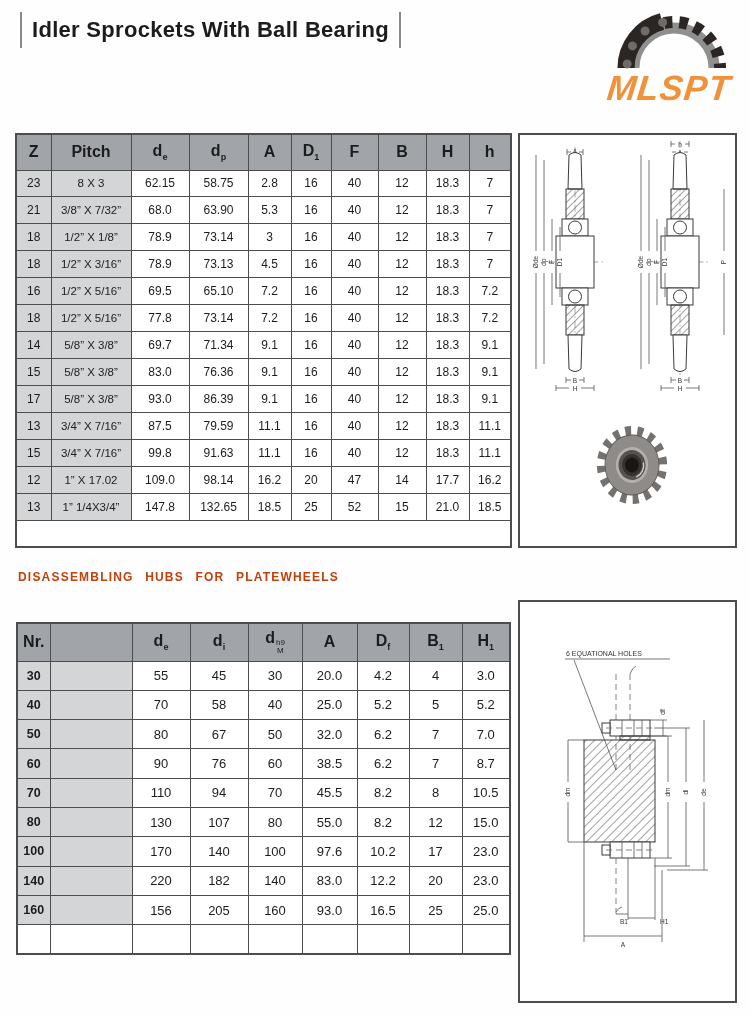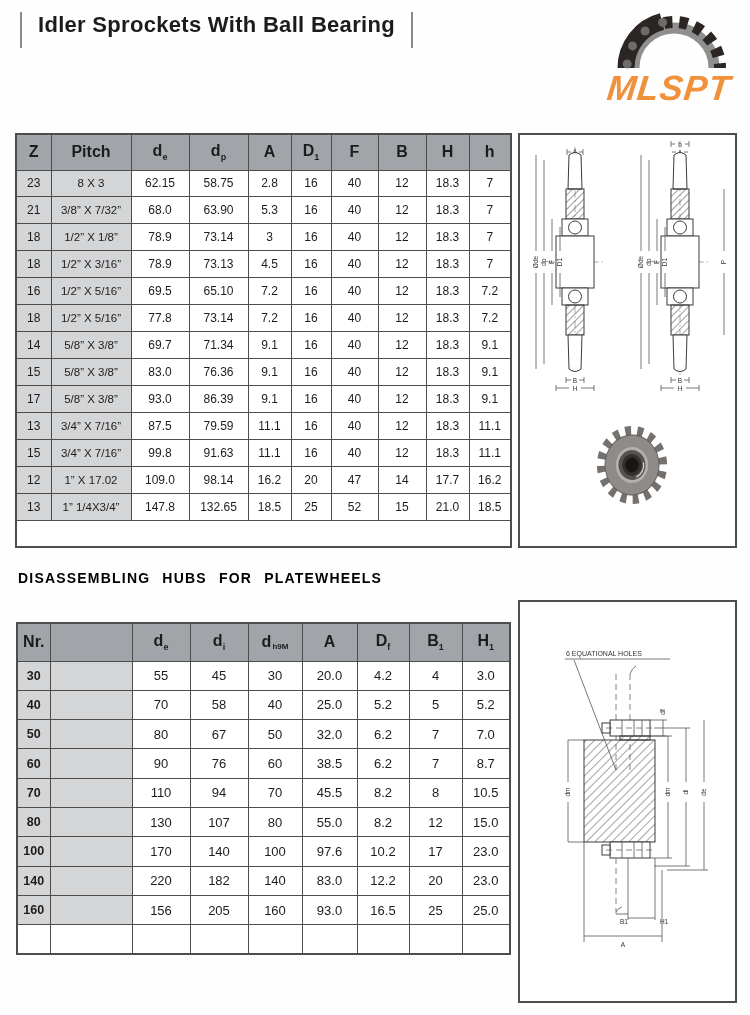--- a/index.html
+++ b/index.html
@@ -1,50 +1,50 @@
 <!DOCTYPE html>
 <html><head>
 <meta charset="utf-8">
 <style>
   *{margin:0;padding:0;box-sizing:border-box}
   html,body{width:750px;height:1015px}
   body{position:relative;background:#fefefe;font-family:"Liberation Sans",sans-serif;color:#1c1c1c;overflow:hidden}
 
   
-  .title-block{position:absolute;left:20px;top:12px;display:flex;align-items:flex-start;gap:16px}
+  .title-block{position:absolute;left:20px;top:12px;display:flex;align-items:center;gap:10px}
   .vbar{width:2px;height:36px;background:#8a8a8a}
   h1{font-size:22px;font-weight:bold;letter-spacing:.3px;white-space:nowrap}
   .logo{position:absolute;right:6px;top:2px;width:150px;text-align:center}
   .logo-text{color:#f0913c;font-size:35px;font-weight:bold;font-style:italic;letter-spacing:1px;margin-top:-16px;transform:skewX(-6deg)}
 
   
   table{border-collapse:collapse;table-layout:fixed;position:absolute;background:#fff;border:2px solid #4d4d4d}
   th,td{border:1px solid #4d4d4d;text-align:center;vertical-align:middle;overflow:hidden}
   th{background:#a1a5a9;font-size:16px;font-weight:bold}
   sub{font-size:9px}
-  .stack{display:inline-flex;flex-direction:row;font-size:8px;line-height:8px;vertical-align:-2px;margin-left:1px;font-weight:bold}
+  .stack{display:inline-flex;flex-direction:column;font-size:8px;line-height:8px;vertical-align:-2px;margin-left:1px;font-weight:normal}
 
   .t1{left:15px;top:133px;width:495px;height:415px}
   .t1 thead tr{height:36px}
   .t1 tbody tr{height:23px}
   .t1 td{font-size:12px}
   .t1 td:nth-child(1){background:#d4d5d7;font-weight:normal}
   .t1 td:nth-child(2){background:#d4d5d7;font-size:11.5px}
   .t1 tr.filler td{background:#fff}
 
   .t2{left:16px;top:622px;width:493px;height:333px}
   .t2 thead tr{height:38px}
   .t2 tbody tr{height:29px}
   .t2 td{font-size:13px}
   .t2 td:nth-child(-n+2){background:#d4d5d7}
   .t2 td:nth-child(1){font-weight:bold;font-size:12.5px}
   .t2 tr.filler td{background:#fff;font-weight:normal}
 
   
-  h2{position:absolute;left:18px;top:570px;font-size:14px;font-weight:bold;letter-spacing:1.2px;word-spacing:7px;color:#000000;white-space:nowrap}
+  h2{position:absolute;left:18px;top:570px;font-size:12px;font-weight:bold;letter-spacing:1.2px;word-spacing:7px;color:#c2410c;white-space:nowrap}
 
   
   .figbox{position:absolute;border:2px solid #4d4d4d;background:#fff}
   .fig1{left:518px;top:133px;width:219px;height:415px}
   .fig2{left:518px;top:600px;width:219px;height:403px}
 
   
   .part{fill:#fff;stroke:#3a3a3a;stroke-width:1}
   .hat{fill:url(#hatch);stroke:#3a3a3a;stroke-width:1}
   .hat2{fill:url(#hatch2);stroke:#3a3a3a;stroke-width:1}

